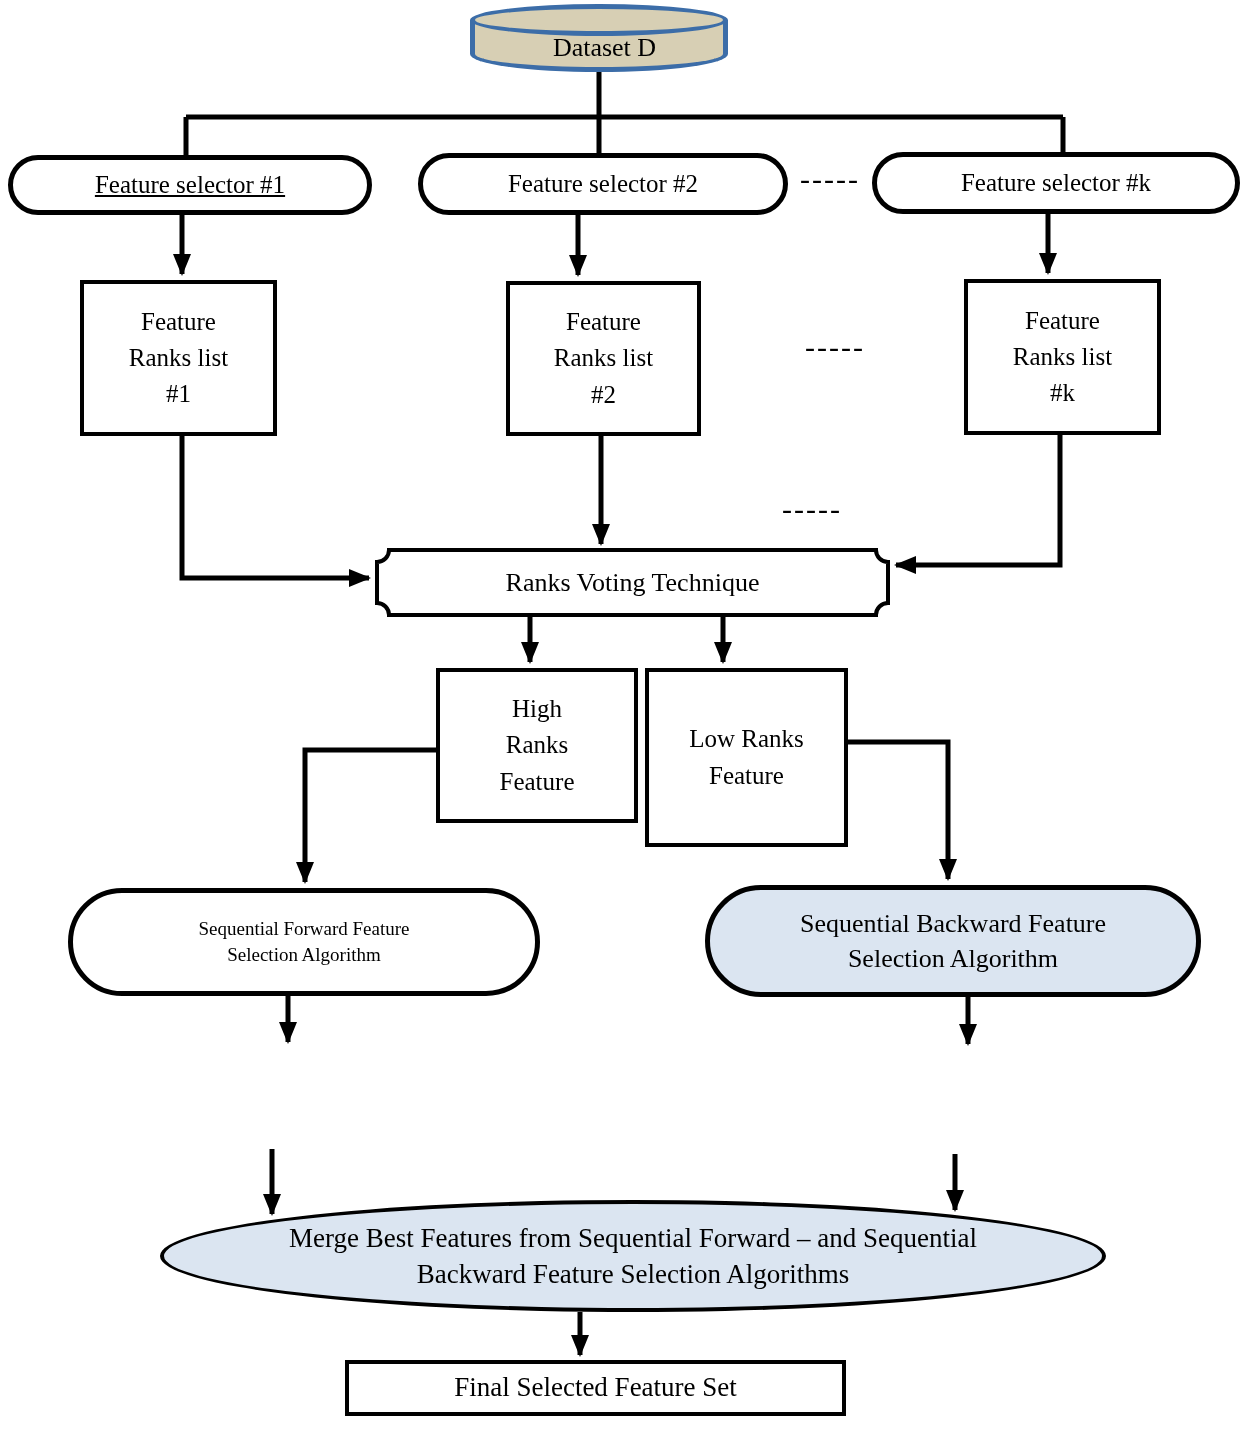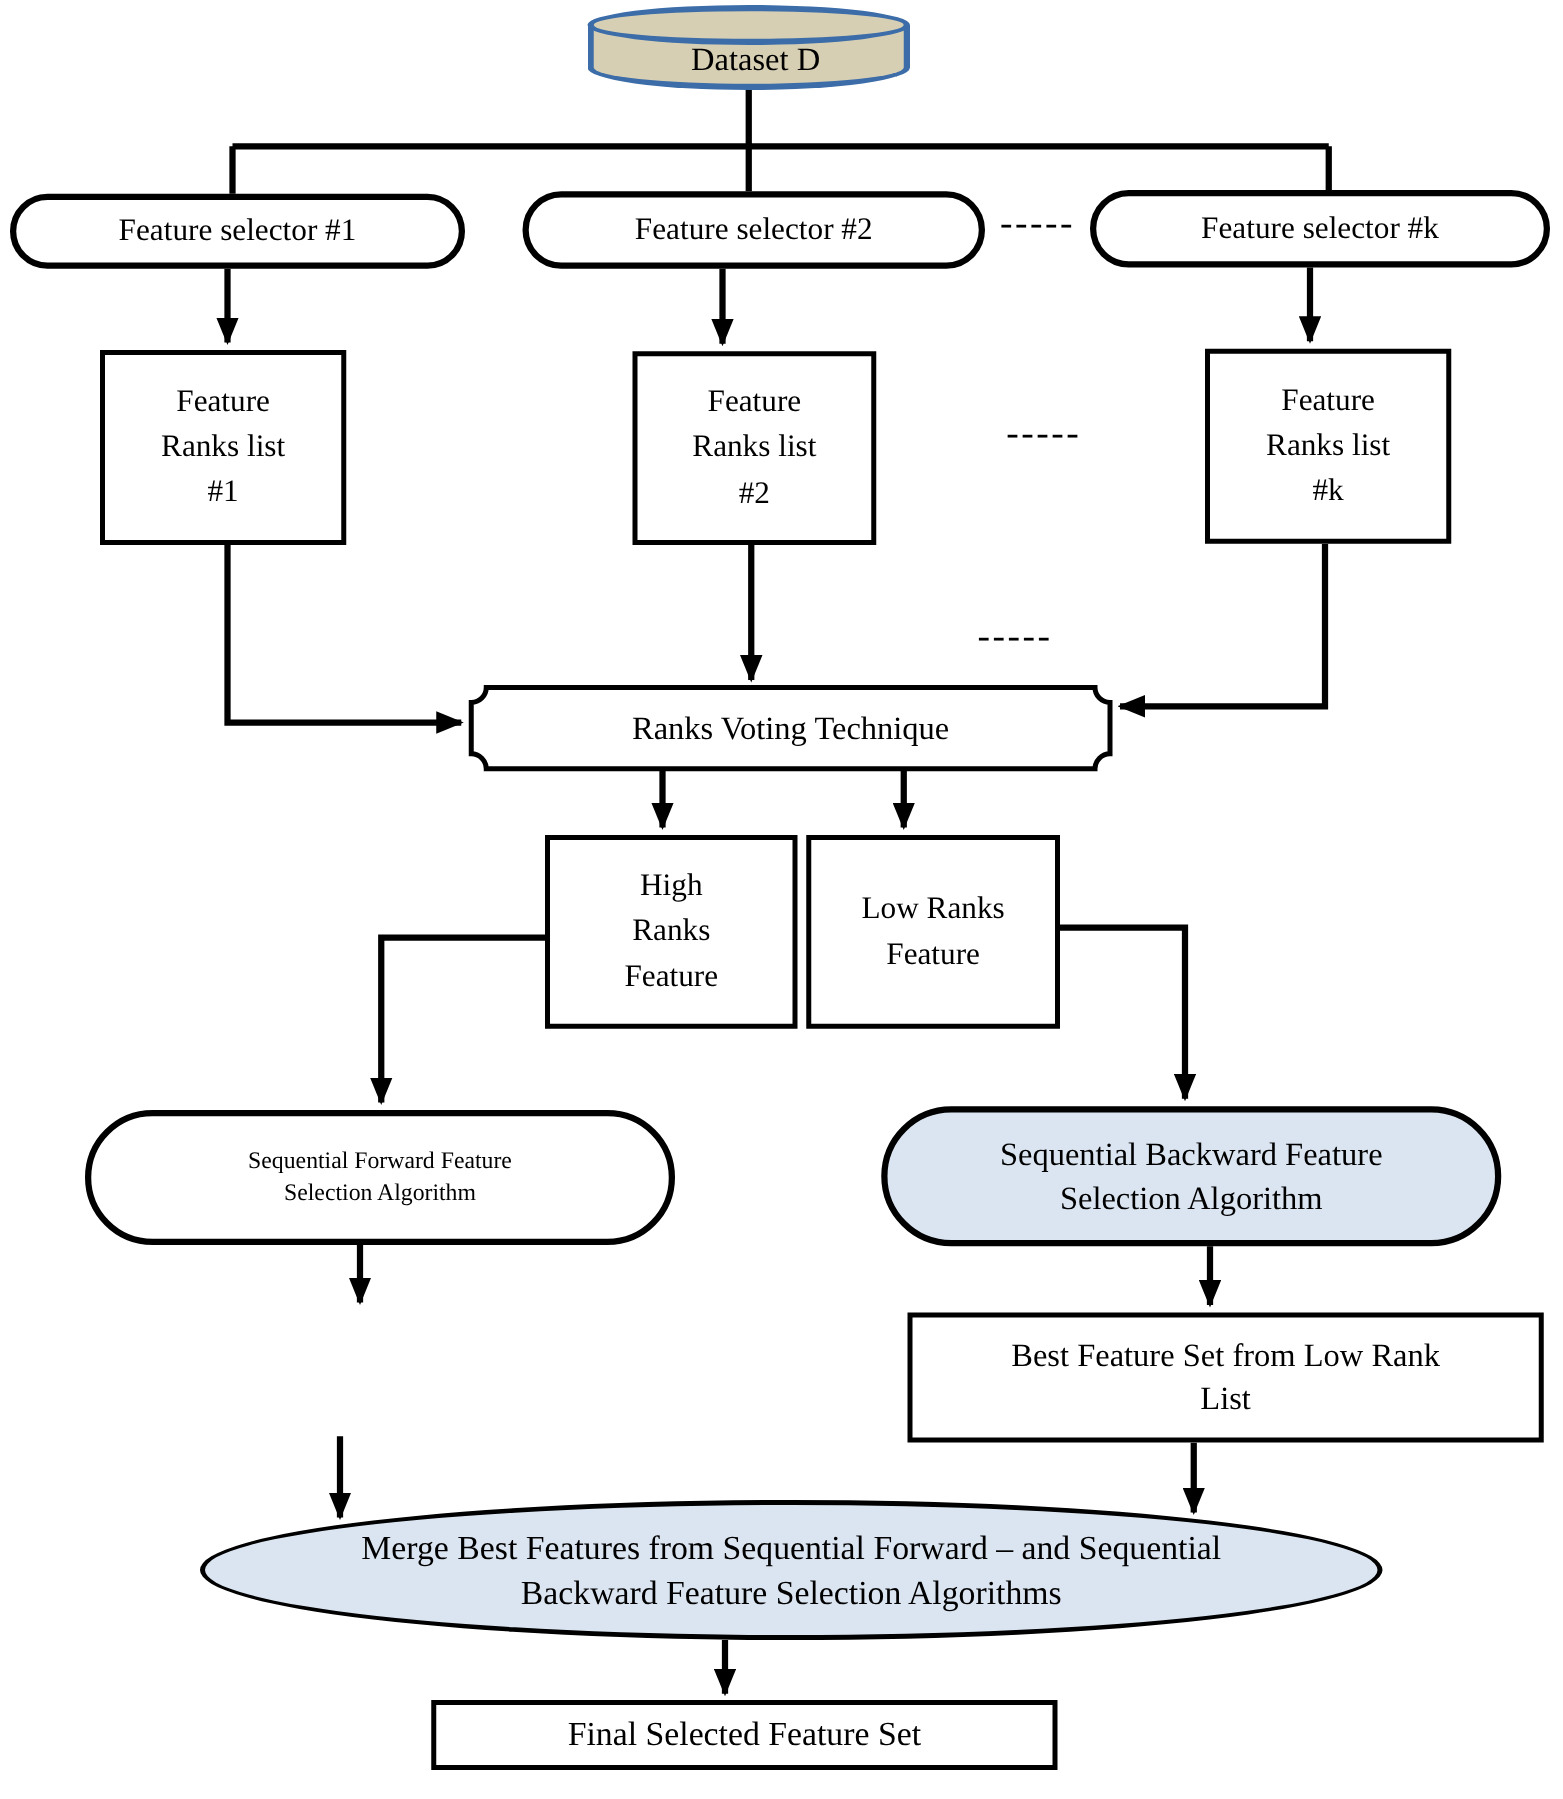--- a/index.html
+++ b/index.html
@@ -38,39 +38,39 @@
   .ellipse { border-radius: 50%; }
   .blue { background: var(--blue-fill, #dbe5f1); }
   .dots {
     position: absolute;
     font-size: 30px;
     letter-spacing: 2px;
     color: var(--line, #000);
   }
 
   
-  .sel1 { left: 8px;   top: 155px; width: 364px; height: 60px; font-size: 25px; }
+  .sel1 { left: 8px;   top: 155px; width: 364px; height: 60px; font-size: 25px; text-decoration: underline; }
   .sel2 { left: 418px; top: 153px; width: 370px; height: 62px; font-size: 25px; }
   .selk { left: 872px; top: 152px; width: 368px; height: 62px; font-size: 25px; }
   .dots-sel  { left: 800px; top: 162px; }
   .rank1 { left: 80px;  top: 280px; width: 197px; height: 156px; font-size: 25px; }
   .rank2 { left: 506px; top: 281px; width: 195px; height: 155px; font-size: 25px; }
   .rankk { left: 964px; top: 279px; width: 197px; height: 156px; font-size: 25px; }
   .dots-rank { left: 805px; top: 330px; }
   .dots-mid  { left: 782px; top: 492px; }
 
   .voting-label {
     position: absolute;
     left: 377px; top: 550px; width: 511px; height: 65px;
     display: flex; align-items: center; justify-content: center;
     font-size: 26px;
   }
 
   .high { left: 436px; top: 668px; width: 202px; height: 155px; font-size: 25px; }
-  .low  { left: 645px; top: 668px; width: 203px; height: 155px; font-size: 25px; }
+  .low  { left: 645px; top: 668px; width: 203px; height: 179px; font-size: 25px; }
 
   .sfs { left: 68px;  top: 888px; width: 472px; height: 108px; font-size: 19px; line-height: 1.35; }
   .sbs { left: 705px; top: 885px; width: 496px; height: 112px; font-size: 26px; line-height: 1.35; }
 
   .bhigh { left: 63px;  top: 1048px; width: 458px; height: 101px; font-size: 26px; line-height: 1.3; }
   .blow  { left: 726px; top: 1050px; width: 509px; height: 104px; font-size: 26px; line-height: 1.3; }
 
   .merge { left: 160px; top: 1200px; width: 946px; height: 112px; font-size: 27px; line-height: 1.35; }
 
   .final { left: 345px; top: 1360px; width: 501px; height: 56px; font-size: 27px; }
@@ -164,21 +164,19 @@
 Ranks
 Feature</div>
   <div class="node low">Low Ranks
 Feature</div>
 
   <div class="node stadium sfs">Sequential Forward Feature
 Selection Algorithm</div>
   <div class="node stadium sbs blue">Sequential Backward Feature
 Selection Algorithm</div>
 
-  <div class="node blow">Best Feature Set from Low Rank
-List</div>
 
   <div class="node ellipse merge blue">Merge Best Features from Sequential Forward – and Sequential
 Backward Feature Selection Algorithms</div>
 
   <div class="node final">Final Selected Feature Set</div>
 
 </div>
 
 </body></html>

